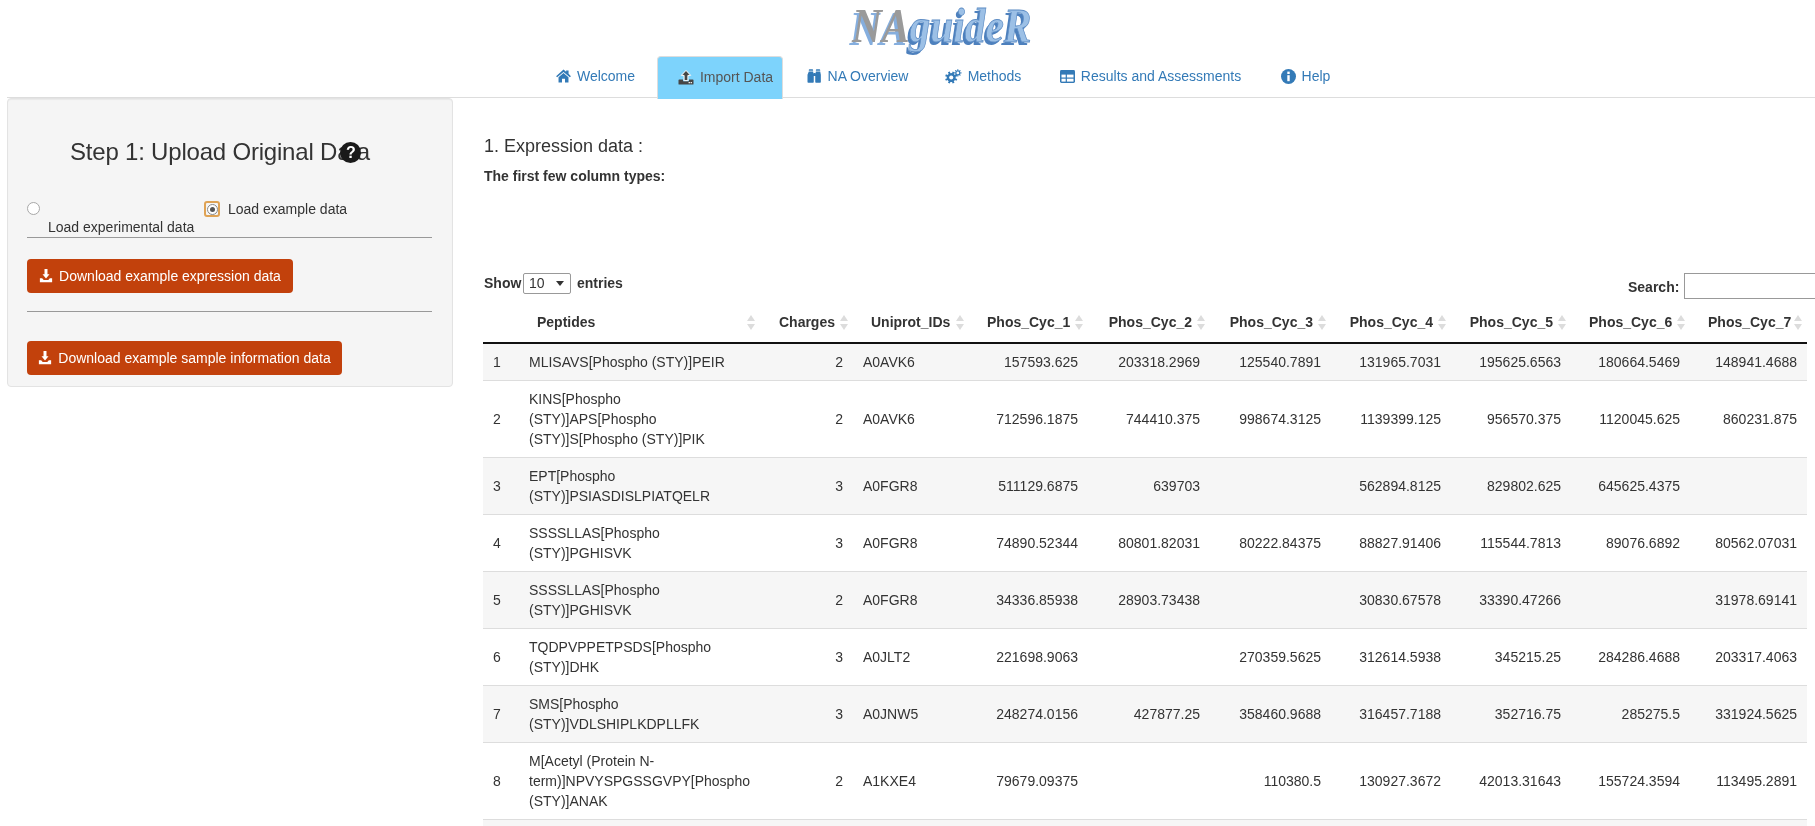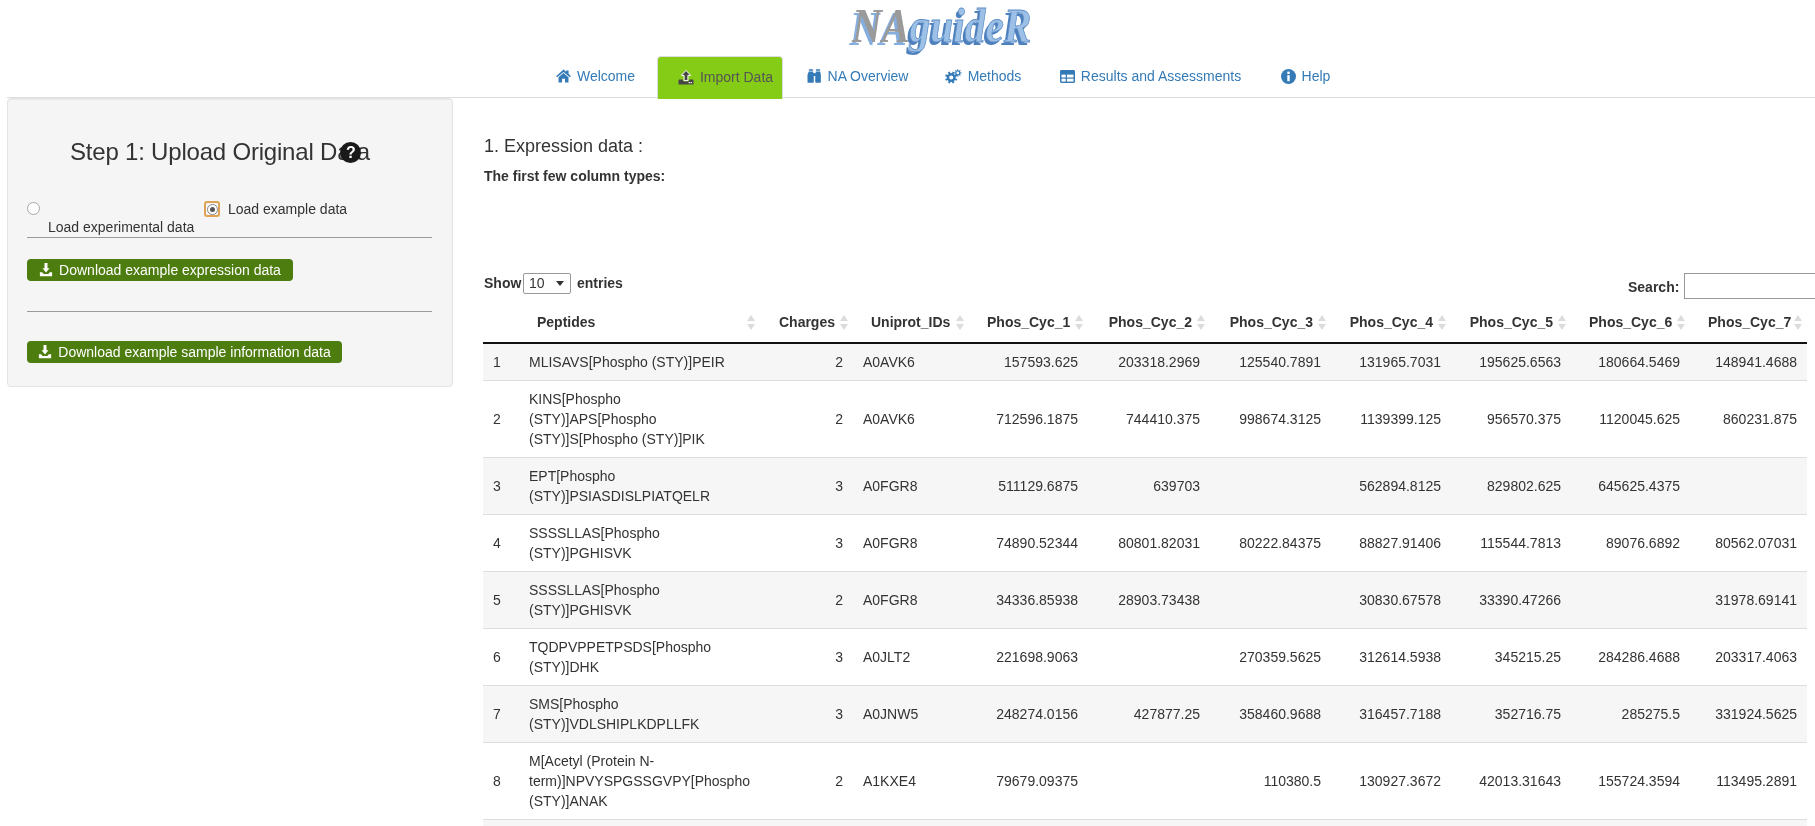--- a/index.html
+++ b/index.html
@@ -12,39 +12,39 @@
   font-style:italic; font-weight:bold; font-size:49px; line-height:58px; letter-spacing:0px;
   transform:scaleX(0.845); transform-origin:0 0; white-space:nowrap; }
 #logo .na { color:#9a9a9a; text-shadow:-3px 3px 0 #85aede; }
 #logo .gr { color:#9cc0e6; -webkit-text-stroke:0.8px #5e8dc5; text-shadow:-3px 3px 0 #4d80bd; }
 
 
 #navline { position:absolute; left:7px; right:0; top:97px; height:1px; background:#ddd; }
 .tab { position:absolute; top:56px; height:42px; display:flex; align-items:center;
   justify-content:center; color:#337ab7; white-space:nowrap; padding-bottom:2px; box-sizing:border-box; }
 .tab svg { margin-right:6px; }
-.tab.active { background:#84cc16; border:1px solid #ddd; border-bottom:none;
+.tab.active { background:#7dd3fc; border:1px solid #ddd; border-bottom:none;
   border-radius:4px 4px 0 0; height:43px; top:56px; color:#555; z-index:5;padding-left:11px; }
 
 
 #well { position:absolute; left:7px; top:98px; width:444px; height:287px;
   background:#f5f5f5; border:1px solid #e3e3e3; border-radius:4px;
   box-shadow:inset 0 1px 1px rgba(0,0,0,.05); }
 #step1 { position:absolute; left:27px; top:139px; font-size:24px; letter-spacing:-0.2px; color:#333; line-height:26px;margin-left:43px; }
 #qicon { position:absolute; left:340px; top:142px; }
 .radio-circle { width:11px; height:11px; border:1px solid #a8a8a8; border-radius:50%;
   background:#fff; position:absolute; }
 .rlabel { position:absolute; top:0px; line-height:15px; color:#333; white-space:nowrap; }
 #radio2ring { position:absolute; left:204px; top:201px; width:12px; height:12px;
   border:2px solid #dfa355; border-radius:3px; background:#f5f5f5; }
 #radio2 { position:absolute; left:206.5px; top:203.5px; width:9px; height:9px;
   border:1px solid #888; border-radius:50%; background:#fff; }
 #radio2 .dot { position:absolute; left:2px; top:2px; width:5px; height:5px; border-radius:50%; background:#555; }
 .shr { position:absolute; left:27px; width:405px; height:0; border-top:1px solid #999; }
-.dlbtn { position:absolute; left:27px; height:22px; background:#4d7c0f; border-radius:4px;
+.dlbtn { position:absolute; left:27px; height:34px; background:#c2410c; border-radius:4px;
   color:#fff; display:flex; align-items:center; justify-content:center; white-space:nowrap; }
 .dlbtn svg { margin-right:6px; }
 
 
 #h4exp { position:absolute; left:484px; top:136px; font-size:18px; color:#333; line-height:20px; }
 #lblcol { position:absolute; left:484px; top:166px; font-weight:bold; line-height:20px; }
 #bigsel { position:absolute; left:484px; top:195px; width:296px; height:34px;
   border:1px solid #ccc; border-radius:4px; background:#fff; }
 #bigsel .txt { position:absolute; left:12px; top:8px; line-height:18px; }
 #bigsel .caret { position:absolute; right:13px; top:13px; width:0; height:0;

